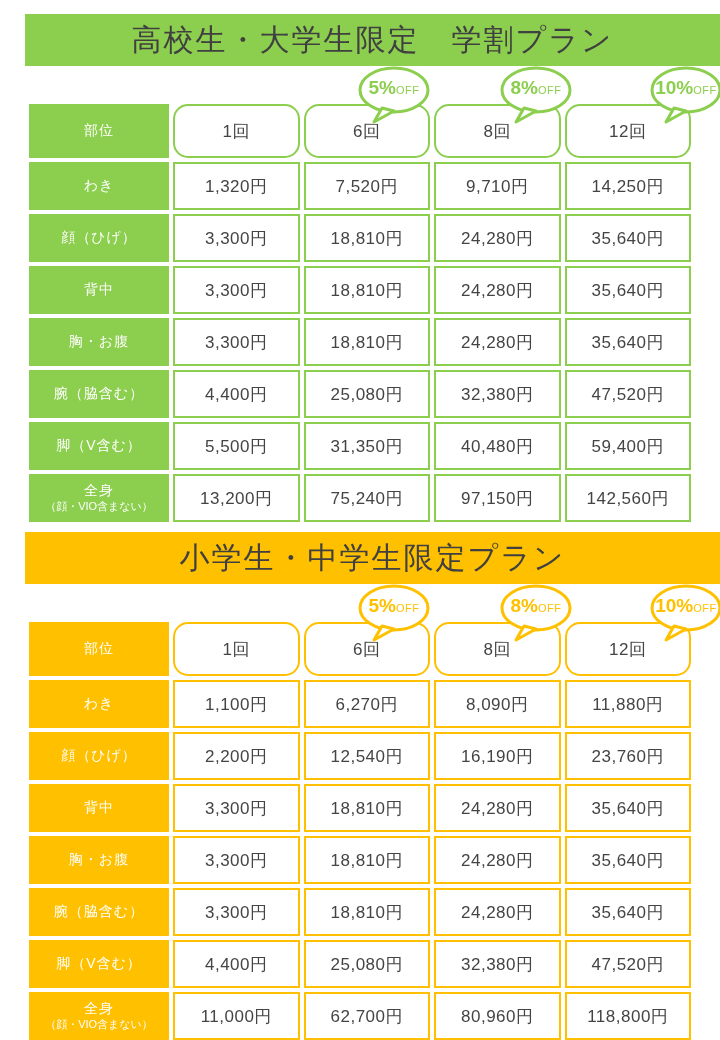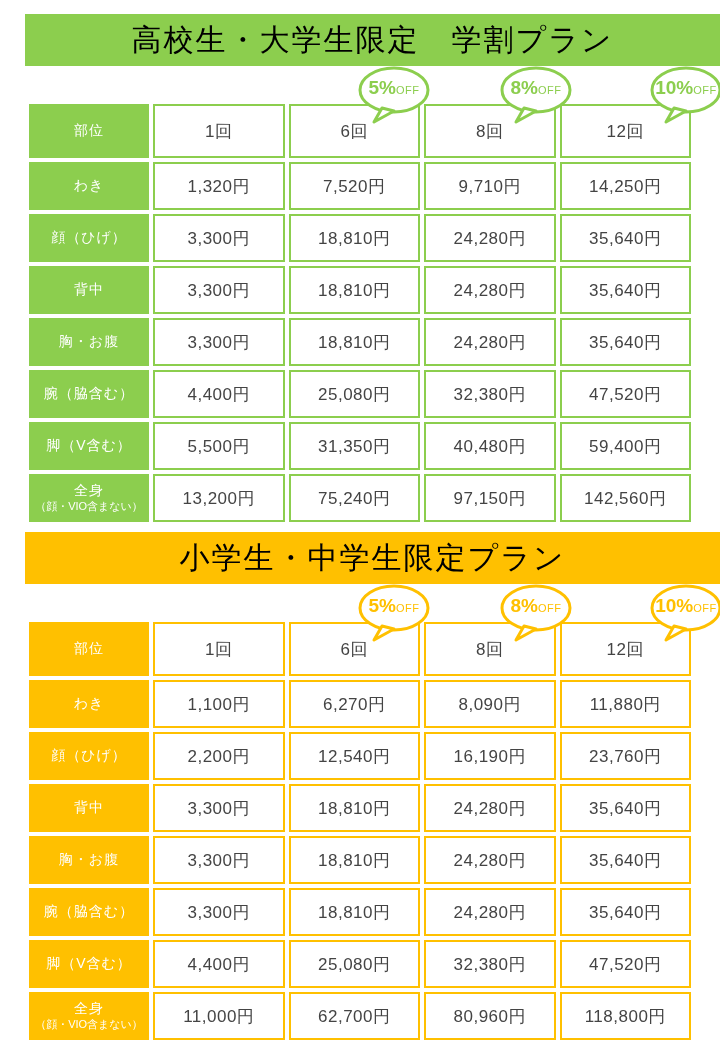--- a/index.html
+++ b/index.html
@@ -20,21 +20,21 @@
   }
 
   
   .banner {
     margin-left: 25px;
     margin-right: 0;
     height: 52px;
     display: flex;
     align-items: center;
     justify-content: center;
-    color: #000000;
+    color: #404040;
     font-size: 30px;
     letter-spacing: 2px;
     font-weight: 400;
     white-space: pre;
   }
   .banner.green  { background: #8CCE4E; }
   .banner.orange { background: #FFC000; }
 
   
   .ptable {
@@ -49,21 +49,21 @@
   .ptable td, .ptable th {
     padding: 0;
     margin: 0;
     text-align: center;
     vertical-align: middle;
     font-weight: 400;
   }
 
   
   .lbl {
-    width: 120px;
+    width: 140px;
     height: 44px;
     color: #ffffff;
     font-size: 14px;
     line-height: 1.25;
     letter-spacing: 1px;
   }
   .green-tbl .lbl  { background: #8CCE4E; }
   .orange-tbl .lbl { background: #FFC000; }
   .lbl .sub {
     display: block;
@@ -80,20 +80,21 @@
     font-size: 17px;
     letter-spacing: 0.5px;
   }
   .green-tbl .val  { border: 2px solid #8CCE4E; }
   .orange-tbl .val { border: 2px solid #FFC000; }
 
   
   .hdr {
     height: 50px;
     font-size: 17px;
+    border-radius: 15px;
   }
   .hdr-lbl { height: 50px; }
 
   
   .badge-layer {
     position: absolute;
     left: 8px; top: 0;
     width: 720px;
     height: 100%;
     pointer-events: none;

